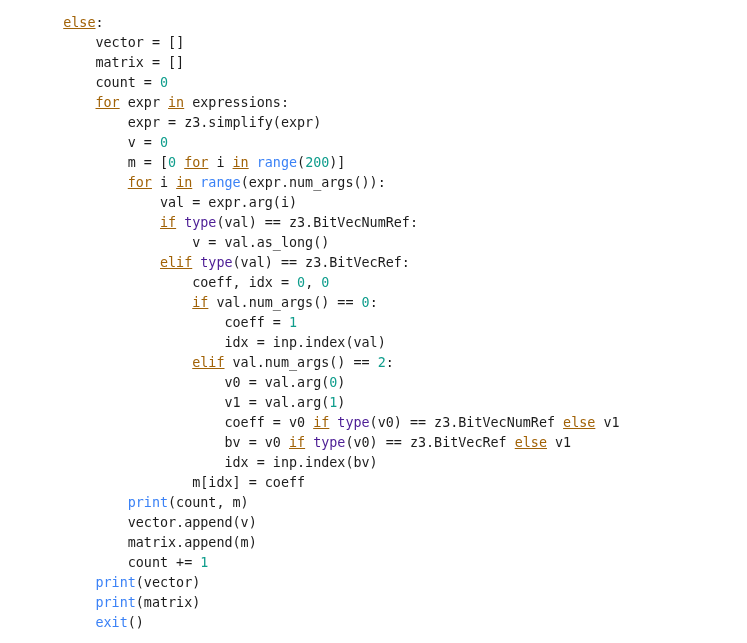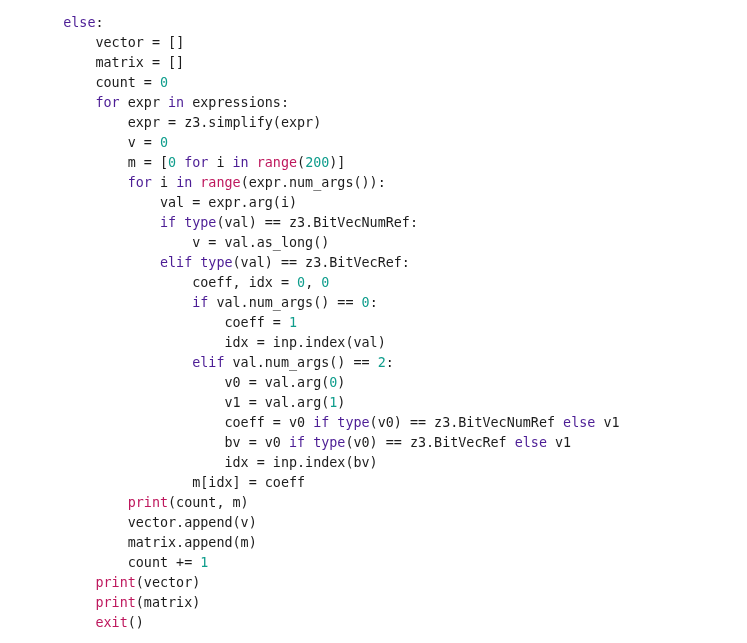--- a/index.html
+++ b/index.html
@@ -23,22 +23,22 @@
     white-space: pre;
     letter-spacing: 0px;
     color: #1c1c1c;
     font-family: "DejaVu Sans Mono", "Liberation Mono", monospace;
   }
   .code-line {
     height: 20px;
     white-space: pre;
   }
   .tok-plain   { color: #1c1c1c; }
-  .tok-kw      { color: #4c1d95; }
-  .tok-builtin { color: #be185d; }
+  .tok-kw      { color: #a16207; text-decoration: underline; }
+  .tok-builtin { color: #3b82f6; }
   .tok-type    { color: #4c1d95; }
   .tok-num     { color: #0f9d8c; }
   .tok-punct   { color: #1c1c1c; }
 </style>
 </head>
 <body>
 
 <pre id="code-listing"><div class="code-line"><span class="tok-plain">    </span><span class="tok-kw">else</span><span class="tok-punct">:</span></div><div class="code-line"><span class="tok-plain">        </span><span class="tok-plain">vector = [</span><span class="tok-plain">]</span></div><div class="code-line"><span class="tok-plain">        </span><span class="tok-plain">matrix = []</span></div><div class="code-line"><span class="tok-plain">        </span><span class="tok-plain">count = </span><span class="tok-num">0</span></div><div class="code-line"><span class="tok-plain">        </span><span class="tok-kw">for</span><span class="tok-plain"> expr </span><span class="tok-kw">in</span><span class="tok-plain"> expressions:</span></div><div class="code-line"><span class="tok-plain">            </span><span class="tok-plain">expr = z3.simplify(expr)</span></div><div class="code-line"><span class="tok-plain">            </span><span class="tok-plain">v = </span><span class="tok-num">0</span></div><div class="code-line"><span class="tok-plain">            </span><span class="tok-plain">m = [</span><span class="tok-num">0</span><span class="tok-plain"> </span><span class="tok-kw">for</span><span class="tok-plain"> i </span><span class="tok-kw">in</span><span class="tok-plain"> </span><span class="tok-builtin">range</span><span class="tok-plain">(</span><span class="tok-num">200</span><span class="tok-plain">)]</span></div><div class="code-line"><span class="tok-plain">            </span><span class="tok-kw">for</span><span class="tok-plain"> i </span><span class="tok-kw">in</span><span class="tok-plain"> </span><span class="tok-builtin">range</span><span class="tok-plain">(expr.num_args()):</span></div><div class="code-line"><span class="tok-plain">                </span><span class="tok-plain">val = expr.arg(i)</span></div><div class="code-line"><span class="tok-plain">                </span><span class="tok-kw">if</span><span class="tok-plain"> </span><span class="tok-type">type</span><span class="tok-plain">(val) == z3.BitVecNumRef:</span></div><div class="code-line"><span class="tok-plain">                    </span><span class="tok-plain">v = val.as_long()</span></div><div class="code-line"><span class="tok-plain">                </span><span class="tok-kw">elif</span><span class="tok-plain"> </span><span class="tok-type">type</span><span class="tok-plain">(val) == z3.BitVecRef:</span></div><div class="code-line"><span class="tok-plain">                    </span><span class="tok-plain">coeff, idx = </span><span class="tok-num">0</span><span class="tok-plain">, </span><span class="tok-num">0</span></div><div class="code-line"><span class="tok-plain">                    </span><span class="tok-kw">if</span><span class="tok-plain"> val.num_args() == </span><span class="tok-num">0</span><span class="tok-plain">:</span></div><div class="code-line"><span class="tok-plain">                        </span><span class="tok-plain">coeff = </span><span class="tok-num">1</span></div><div class="code-line"><span class="tok-plain">                        </span><span class="tok-plain">idx = inp.index(val)</span></div><div class="code-line"><span class="tok-plain">                    </span><span class="tok-kw">elif</span><span class="tok-plain"> val.num_args() == </span><span class="tok-num">2</span><span class="tok-plain">:</span></div><div class="code-line"><span class="tok-plain">                        </span><span class="tok-plain">v0 = val.arg(</span><span class="tok-num">0</span><span class="tok-plain">)</span></div><div class="code-line"><span class="tok-plain">                        </span><span class="tok-plain">v1 = val.arg(</span><span class="tok-num">1</span><span class="tok-plain">)</span></div><div class="code-line"><span class="tok-plain">                        </span><span class="tok-plain">coeff = v0 </span><span class="tok-kw">if</span><span class="tok-plain"> </span><span class="tok-type">type</span><span class="tok-plain">(v0) == z3.BitVecNumRef </span><span class="tok-kw">else</span><span class="tok-plain"> v1</span></div><div class="code-line"><span class="tok-plain">                        </span><span class="tok-plain">bv = v0 </span><span class="tok-kw">if</span><span class="tok-plain"> </span><span class="tok-type">type</span><span class="tok-plain">(v0) == z3.BitVecRef </span><span class="tok-kw">else</span><span class="tok-plain"> v1</span></div><div class="code-line"><span class="tok-plain">                        </span><span class="tok-plain">idx = inp.index(bv)</span></div><div class="code-line"><span class="tok-plain">                    </span><span class="tok-plain">m[idx] = coeff</span></div><div class="code-line"><span class="tok-plain">            </span><span class="tok-builtin">print</span><span class="tok-plain">(count, m)</span></div><div class="code-line"><span class="tok-plain">            </span><span class="tok-plain">vector.append(v)</span></div><div class="code-line"><span class="tok-plain">            </span><span class="tok-plain">matrix.append(m)</span></div><div class="code-line"><span class="tok-plain">            </span><span class="tok-plain">count += </span><span class="tok-num">1</span></div><div class="code-line"><span class="tok-plain">        </span><span class="tok-builtin">print</span><span class="tok-plain">(vector)</span></div><div class="code-line"><span class="tok-plain">        </span><span class="tok-builtin">print</span><span class="tok-plain">(matrix)</span></div><div class="code-line"><span class="tok-plain">        </span><span class="tok-builtin">exit</span><span class="tok-plain">()</span></div><div class="code-line">&nbsp;</div></pre>
 
 </body></html>

